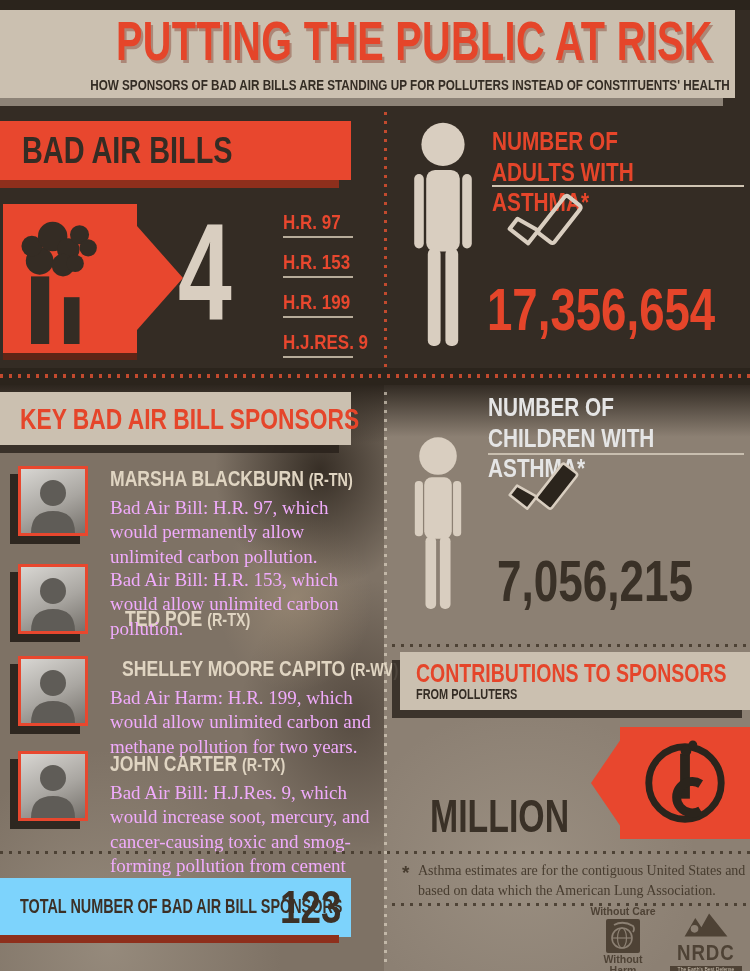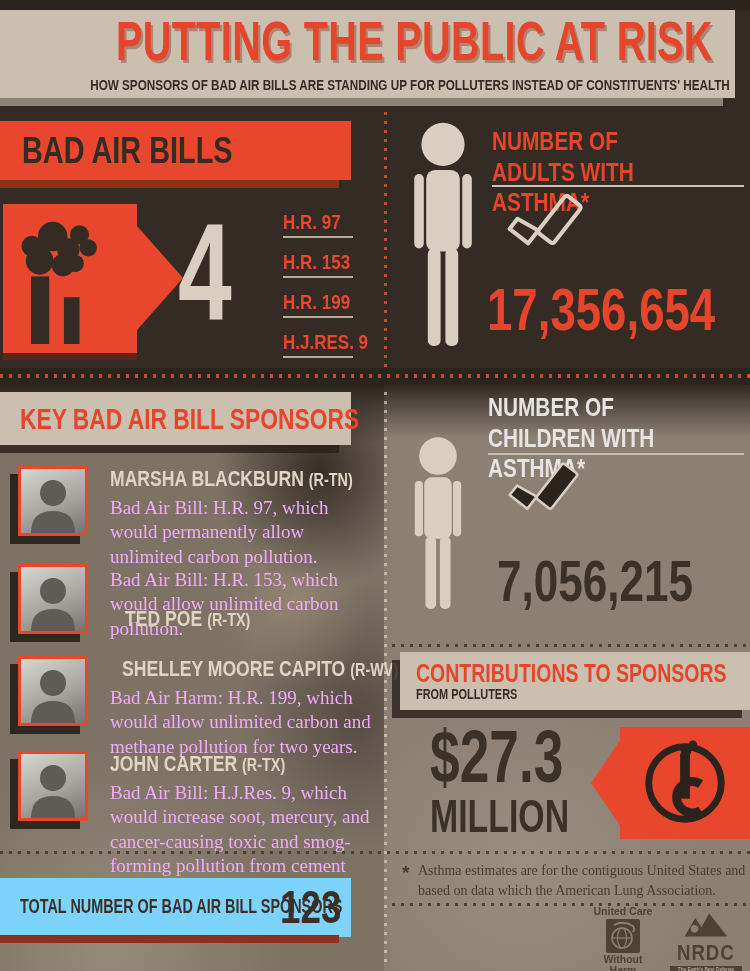--- a/index.html
+++ b/index.html
@@ -291,23 +291,20 @@
 
   <div class="abs dots-644 dots-h-dark"></div>
   <div class="abs con-banner">
     <div class="con-title">
       <span class="cx s78">CONTRIBUTIONS TO SPONSORS</span>
     </div>
     <div class="con-sub">
       <span class="cx s78">FROM POLLUTERS</span>
     </div>
   </div>
-  <div class="abs amount">
-    <span class="cx s72">$27.3</span>
-  </div>
   <div class="abs unit">
     <span class="cx s72">MILLION</span>
   </div>
   <div class="abs money-rect"></div>
   <div class="abs money-tri"></div>
   <svg class="abs money-svg" width="94" height="94" viewBox="0 0 96 96">
     <circle cx="48" cy="48" r="37" fill="none" stroke="#2b241c" stroke-width="7"></circle>
     <rect x="43" y="18" width="10" height="46" fill="#2b241c"></rect>
     <circle cx="49" cy="15" r="5.5" fill="#2b241c"></circle>
     <circle cx="56" cy="9" r="4.5" fill="#2b241c"></circle>
@@ -323,21 +320,21 @@
 
   <div class="abs tot-banner">
     <span class="cx s72 tot-label">TOTAL NUMBER OF BAD AIR BILL SPONSORS</span>
     <div class="tot-num">
       <span class="cx s80">123</span>
     </div>
   </div>
   <div class="abs tot-shadow"></div>
 
   <div class="abs hcwh">
-    <div class="hc-top">United Care</div>
+    <div class="hc-top">Without Care</div>
     <div class="hc-globe">
       <svg width="34" height="34" viewBox="0 0 34 34">
         <rect x="0" y="0" width="34" height="34" rx="2" fill="#4e4235"></rect>
         <circle cx="16" cy="19" r="10" fill="none" stroke="#8c8073" stroke-width="1.6"></circle>
         <ellipse cx="16" cy="19" rx="4.5" ry="10" fill="none" stroke="#8c8073" stroke-width="1.2"></ellipse>
         <line x1="6" y1="19" x2="26" y2="19" stroke="#8c8073" stroke-width="1.2"></line>
         <path d="M8 6 Q17 1 27 7 Q29 10 27 13" fill="none" stroke="#8c8073" stroke-width="1.8"></path>
       </svg>
     </div>
     <div class="hc-bot">Without Harm</div>

